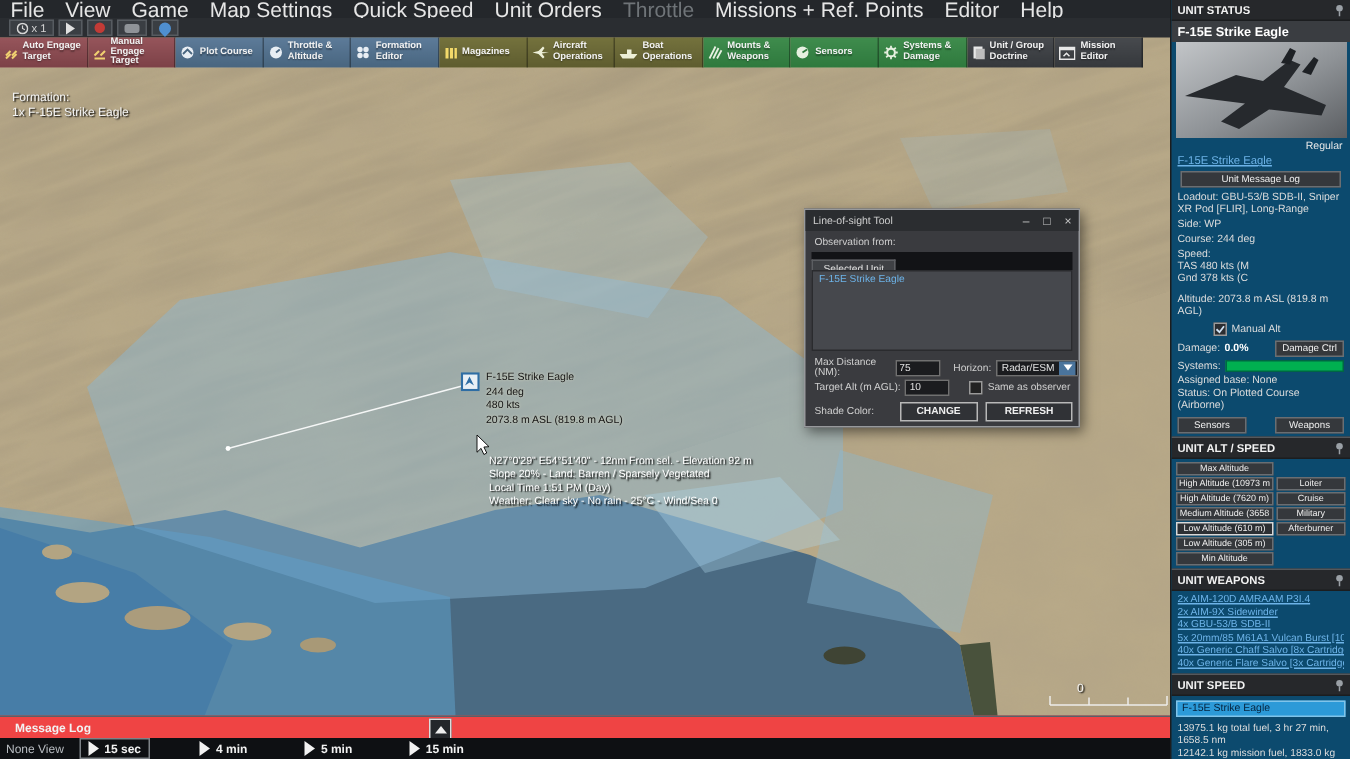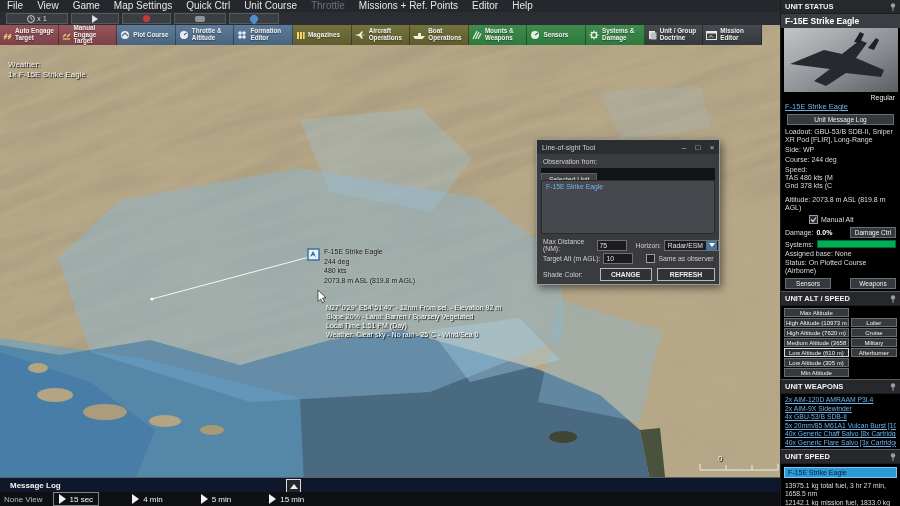--- a/index.html
+++ b/index.html
@@ -3,26 +3,26 @@
 <meta charset="utf-8">
 <style>
   html,body{margin:0;padding:0;background:#111;}
   #root{position:relative;width:900px;height:506px;overflow:hidden;
         font-family:"Liberation Sans",sans-serif;background:#b7a887;color:#ddd;}
   .abs{position:absolute;}
   svg{display:block;}
 
   
   .menubar{left:0;top:0;width:780px;height:12px;background:#24272b;display:flex;align-items:center;z-index:30;}
-  .menubar .mi{font-size:10px;line-height:12px;padding:0 7px;color:#e6e6e6;white-space:nowrap;}
+  .menubar .mi{font-size:14px;line-height:12px;padding:0 7px;color:#e6e6e6;white-space:nowrap;}
   .menubar .mi.dim{color:#6f7478;}
 
   
   .iconrow{left:0;top:12px;width:780px;height:13px;background:#2a2d31;display:flex;align-items:center;gap:3px;padding-left:6px;box-sizing:border-box;z-index:30;}
-  .qbox{height:11px;background:#3a3e43;border:1px solid #565b60;display:flex;align-items:center;justify-content:center;gap:2px;padding:0 20px;box-sizing:border-box;}
+  .qbox{height:11px;background:#3a3e43;border:1px solid #565b60;display:flex;align-items:center;justify-content:center;gap:2px;padding:0 4px;box-sizing:border-box;}
   .qbox .qt{font-size:7.5px;color:#d6d6d6;}
   .tri{width:0;height:0;border-left:6px solid #e0e0e0;border-top:4px solid transparent;border-bottom:4px solid transparent;}
   .dot-red{width:7px;height:7px;border-radius:50%;background:#c23b36;}
   .cam{width:10px;height:6px;background:#8f9398;border-radius:2px;}
   .pin{width:8px;height:8px;background:#4f8fd0;border-radius:50% 50% 50% 0;transform:rotate(-45deg);}
 
   
   .toolbar{left:0;top:25px;width:762px;height:20px;display:flex;z-index:30;}
   .tbtn{flex:1;display:flex;align-items:center;gap:3px;padding:0 3px;box-sizing:border-box;border-right:1px solid rgba(0,0,0,.35);cursor:pointer;}
   .tbtn .tl{font-size:6.3px;line-height:6.8px;font-weight:bold;color:#f2f2f2;text-shadow:0 1px 1px rgba(0,0,0,.4);}
@@ -39,31 +39,31 @@
   .selovl{left:8px;top:60px;z-index:20;color:#f2f2f2;font-size:8px;line-height:10px;text-shadow:1px 1px 1px #000;}
 
   
   .unitlabel{left:324px;top:247px;z-index:10;color:#141414;font-size:7px;line-height:9.5px;
              text-shadow:0 0 2px rgba(235,228,200,.8);white-space:nowrap;}
   .tooltip{left:326px;top:303px;z-index:10;color:#fff;font-size:7px;line-height:9px;
            text-shadow:1px 1px 1px #000;white-space:nowrap;}
   .scale0{left:718px;top:454px;z-index:10;color:#f4f4f4;font-size:8px;text-shadow:1px 1px 1px #000;}
 
   
-  .msglog{left:0;top:477px;width:780px;height:15px;background:#0f172a;border-top:1px solid #596069;
+  .msglog{left:0;top:477px;width:780px;height:15px;background:#ef4444;border-top:1px solid #596069;
           display:flex;align-items:center;z-index:25;}
   .msglog .mt{font-size:8px;font-weight:bold;color:#f2f2f2;padding-left:10px;}
   .uparrow{position:absolute;left:286px;top:1px;width:13px;height:12px;background:#23262a;border:1px solid #dcdcdc;
            display:flex;align-items:center;justify-content:center;}
   .uparr{width:0;height:0;border-bottom:5px solid #eee;border-left:4px solid transparent;border-right:4px solid transparent;}
   .bottombar{left:0;top:492px;width:780px;height:14px;background:#0e1013;display:flex;align-items:center;z-index:25;}
   .gv{font-size:8px;color:#b9bdc2;padding:0 10px 0 4px;}
   .stepbtn{display:flex;align-items:center;gap:4px;margin-right:28px;padding:0 5px;height:12px;cursor:pointer;}
   .stepbtn.sel{border:1px solid #7d8287;}
-  .stepbtn .st{font-size:8px;font-weight:normal;color:#f2f2f2;}
+  .stepbtn .st{font-size:8px;font-weight:bold;color:#f2f2f2;}
   .ptri{width:0;height:0;border-left:7px solid #f2f2f2;border-top:5px solid transparent;border-bottom:5px solid transparent;}
 
   
   .dlg{left:536px;top:139px;width:184px;height:146px;background:#3a3b3f;border:1px solid #97999c;
        box-shadow:2px 3px 8px rgba(0,0,0,.5);z-index:40;box-sizing:border-box;}
   .dlg-title{height:14px;background:#2b2d30;display:flex;align-items:center;}
   .dlg-title .dt{flex:1;font-size:7px;color:#cfcfcf;padding-left:5px;}
   .winbtn{width:14px;font-size:8px;color:#c8c8c8;text-align:center;cursor:pointer;}
   .dlab{font-size:6.8px;color:#cfcfcf;}
   .obs{position:absolute;left:6px;top:18px;}
@@ -77,21 +77,21 @@
           padding:0 2px;box-sizing:border-box;font-family:"Liberation Sans",sans-serif;}
   .dselect{display:flex;align-items:center;background:#1b1c1f;border:1px solid #707070;height:11px;box-sizing:border-box;cursor:pointer;}
   .dselect .sv{font-size:6.8px;color:#e0e0e0;padding:0 3px;flex:1;}
   .darr{width:11px;height:9px;background:#4a749c;display:flex;align-items:center;justify-content:center;margin-right:1px;}
   .dtri{width:0;height:0;border-top:4px solid #fff;border-left:3px solid transparent;border-right:3px solid transparent;}
   .chk{width:7px;height:7px;border:1px solid #9a9a9a;background:#222;display:inline-block;}
   .dbtn{background:#303236;border:1px solid #b8b8b8;color:#efefef;font-size:6.8px;font-weight:bold;
         height:13px;display:flex;align-items:center;justify-content:center;cursor:pointer;box-sizing:border-box;}
 
   
-  .sidebar{left:780px;top:0;width:120px;height:506px;background:#000000;border-left:1px solid #1b1d1f;
+  .sidebar{left:780px;top:0;width:120px;height:506px;background:#0c4a6e;border-left:1px solid #1b1d1f;
            box-sizing:border-box;z-index:50;font-size:7px;color:#dcdcdc;overflow:hidden;}
   .shead{background:#26282b;border-top:1px solid #55585c;border-bottom:1px solid #1b1d1f;display:flex;
          justify-content:space-between;align-items:center;padding:2px 4px;font-weight:bold;font-size:7.5px;color:#f2f2f2;}
   .utitle{font-weight:bold;font-size:8.5px;color:#fff;padding:2px 4px;background:#3a3d41;}
   .photo{width:114px;height:64px;margin:0 3px;position:relative;overflow:hidden;}
   .regular{text-align:right;padding:2px 5px 0 0;font-size:7px;color:#e8e8e8;}
   .ulink{color:#6db3e8;text-decoration:underline;font-size:7.5px;padding:1px 4px;cursor:pointer;}
   .sbtn{background:#35383c;border:1px solid #6a6e72;color:#efefef;font-size:6.5px;text-align:center;
         padding:1px 0;cursor:pointer;box-sizing:border-box;}
   .umsg{margin:2px 6px;}
@@ -189,22 +189,22 @@
     <div>Local Time 1:51 PM (Day)</div>
     <div>Weather: Clear sky - No rain - 25°C - Wind/Sea 0</div>
   </div>
   <div class="abs scale0">0</div>
 
   <div class="abs menubar">
     <span class="mi">File</span>
     <span class="mi">View</span>
     <span class="mi">Game</span>
     <span class="mi">Map Settings</span>
-    <span class="mi">Quick Ctrl</span>
-    <span class="mi">Unit Course</span>
+    <span class="mi">Quick Speed</span>
+    <span class="mi">Unit Orders</span>
     <span class="mi dim">Throttle</span>
     <span class="mi">Missions + Ref. Points</span>
     <span class="mi">Editor</span>
     <span class="mi">Help</span>
   </div>
 
   <div class="abs iconrow">
     <div class="qbox">
       <svg width="8" height="8" viewBox="0 0 8 8">
         <circle cx="4" cy="4" r="3.4" fill="none" stroke="#d6d6d6" stroke-width="1"></circle>
@@ -317,21 +317,21 @@
           <rect x="0.5" y="0.5" width="10" height="8" fill="none" stroke="#e8e8e8" stroke-width="1"></rect>
           <rect x="0.5" y="0.5" width="10" height="2" fill="#e8e8e8"></rect>
           <path d="M3,6.5 L5,4.5 L7,6.5" stroke="#e8e8e8" stroke-width="1" fill="none"></path>
         </svg>
       <span class="tl">Mission Editor</span>
     </div>
   </div>
 
 
   <div class="abs selovl">
-    <div>Weather:</div>
+    <div>Formation:</div>
     <div>1x F-15E Strike Eagle</div>
   </div>
 
   <div class="abs dlg">
     <div class="dlg-title">
       <span class="dt">Line-of-sight Tool</span>
       <span class="winbtn">–</span>
       <span class="winbtn">□</span>
       <span class="winbtn">×</span>
     </div>

